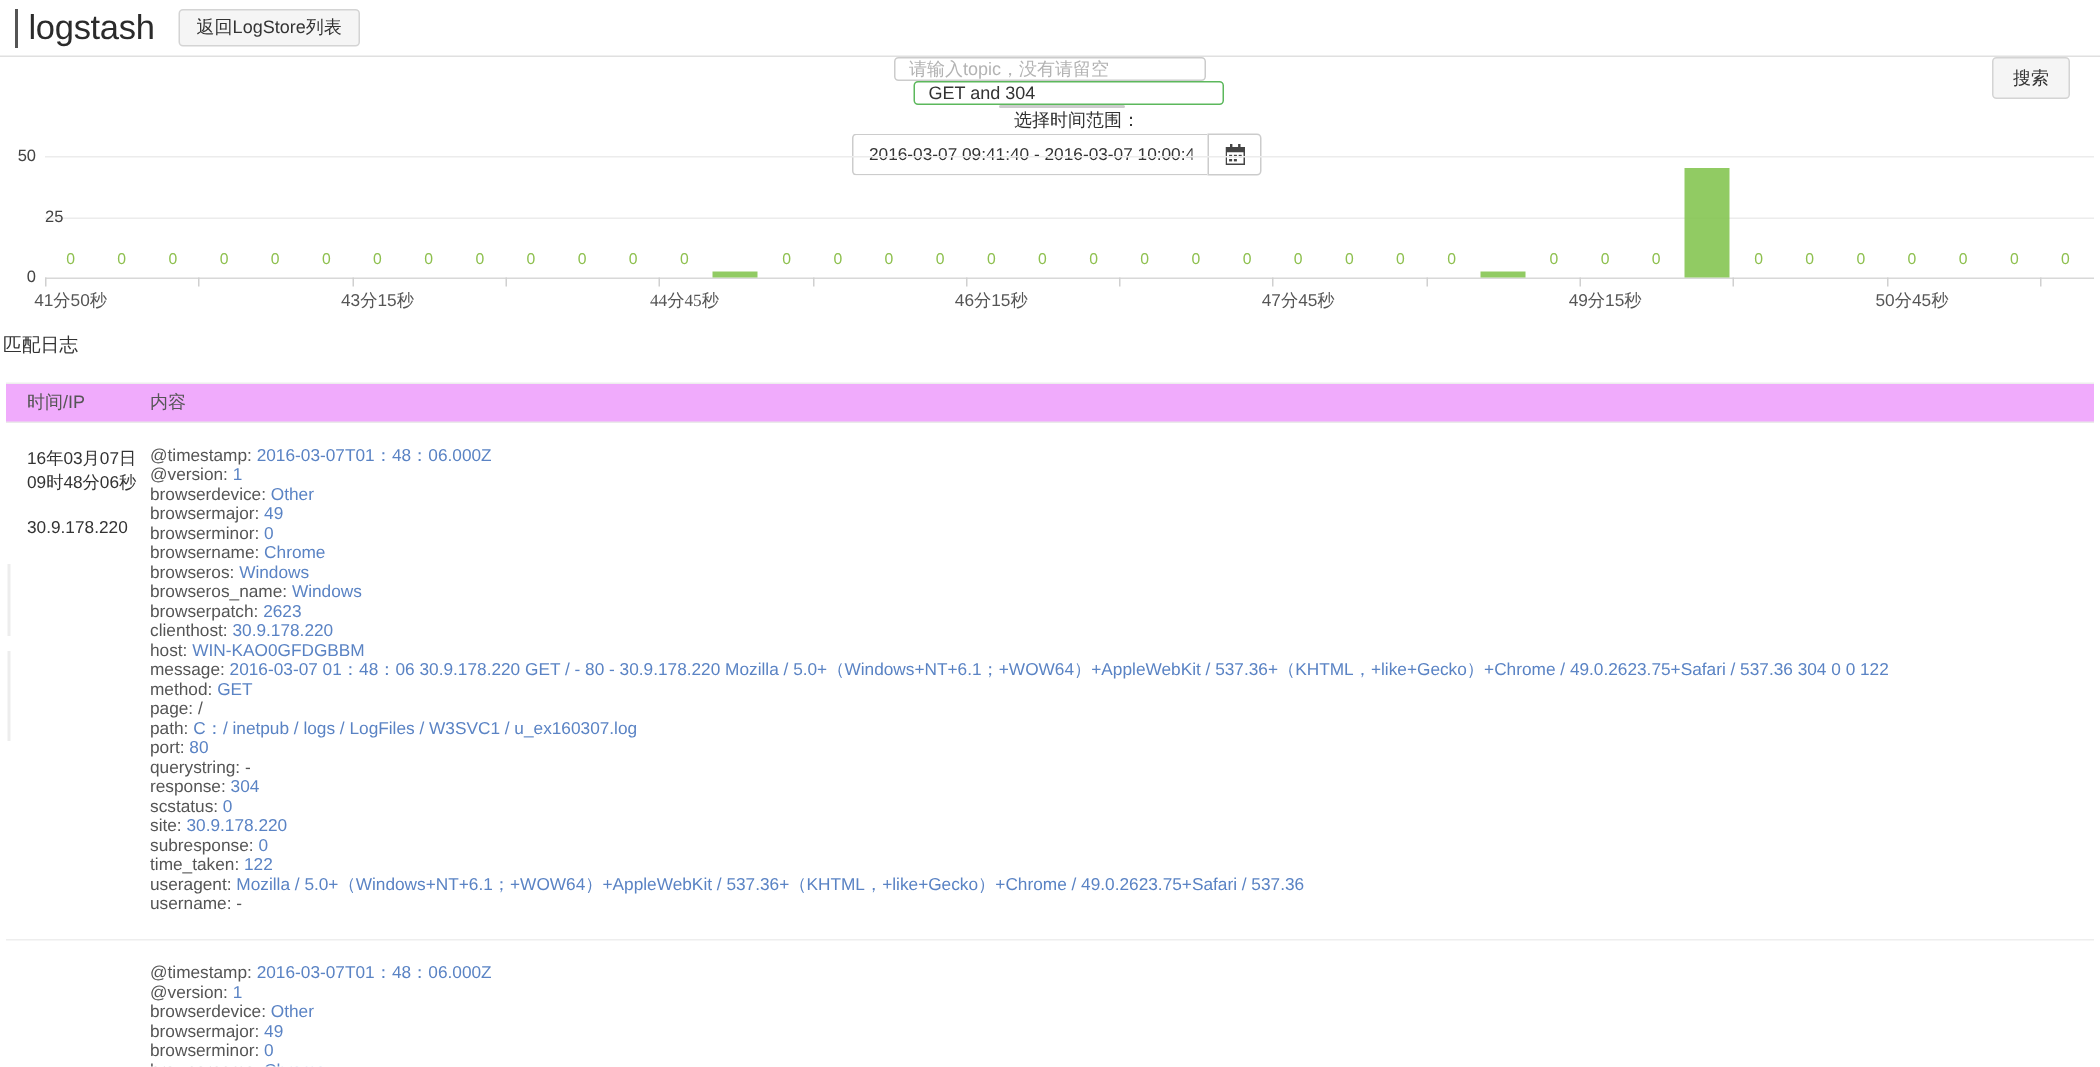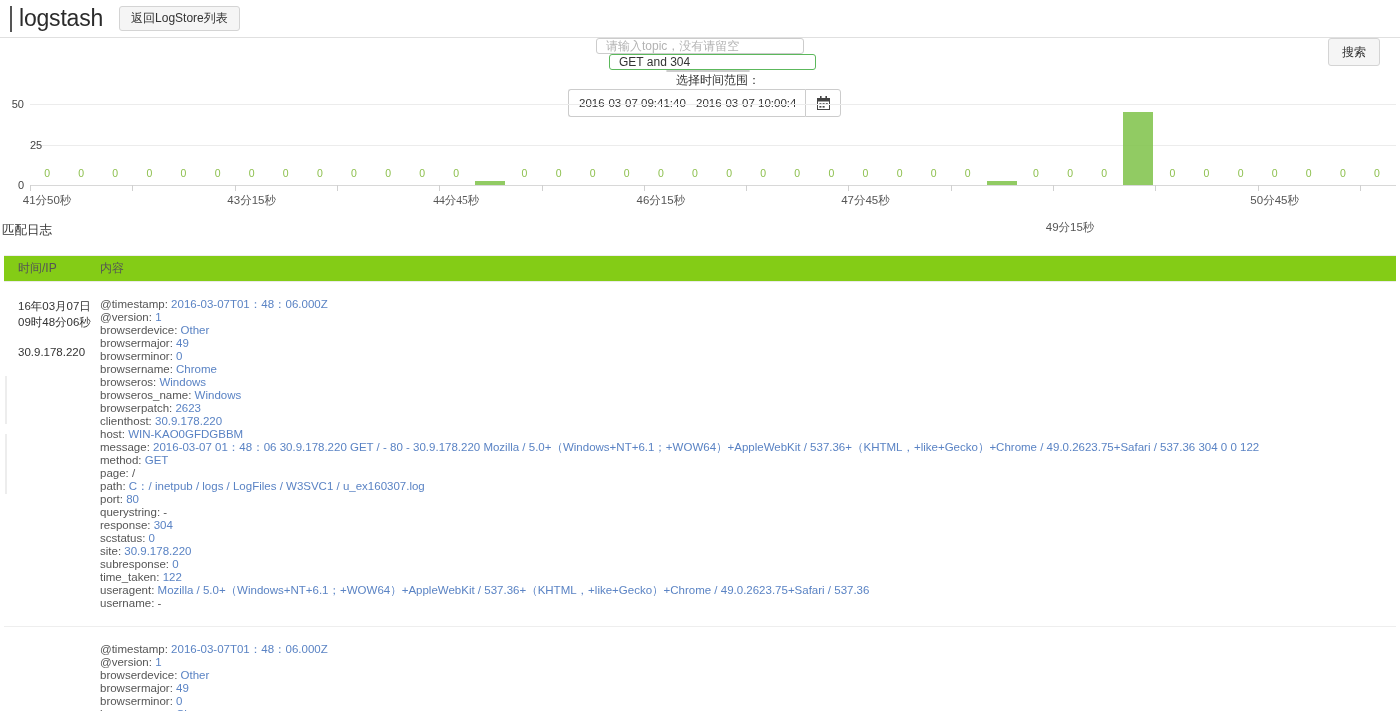--- a/index.html
+++ b/index.html
@@ -215,21 +215,21 @@
   }
   .table-wrap {
     margin:16px 4px 0 4px;
     border-top:1px solid #eee;
     height:460px;
     overflow:hidden;
     position:relative;
   }
   .thead {
     display:flex;
-    background:#84cc16;
+    background:#f0abfc;
     border-bottom:1px solid #eaeaea;
     height:26px;
     align-items:center;
   }
   .th {
     font-size:12px; color:#555;
   }
   .th.col-time { width:92px; padding-left:14px; }
   .th.col-content { padding-left:4px; }
   .trow {
@@ -361,21 +361,21 @@
       <div class="xtick-label" style="left: 47.05px; top: 99px;">41分50秒</div>
       <div class="xtick-mark" style="left: 234.6px; top: 91px;"></div>
       <div class="xtick-label" style="left: 251.65px; top: 99px;">43分15秒</div>
       <div class="xtick-mark" style="left: 439.2px; top: 91px;"></div>
       <div class="xtick-label" style="left: 456.25px; top: 99px; font-family: Liberation Serif, serif;">44分45秒</div>
       <div class="xtick-mark" style="left: 643.8px; top: 91px;"></div>
       <div class="xtick-label" style="left: 660.85px; top: 99px;">46分15秒</div>
       <div class="xtick-mark" style="left: 848.4px; top: 91px;"></div>
       <div class="xtick-label" style="left: 865.45px; top: 99px;">47分45秒</div>
       <div class="xtick-mark" style="left: 1053px; top: 91px;"></div>
-      <div class="xtick-label" style="left: 1070.05px; top: 99px; margin-top: 27px;">49分15秒</div>
+      <div class="xtick-label" style="left: 1070.05px; top: 99px;">49分15秒</div>
       <div class="xtick-mark" style="left: 1257.6px; top: 91px;"></div>
       <div class="xtick-label" style="left: 1274.65px; top: 99px;">50分45秒</div>
       <div class="xtick-mark" style="left: 132.3px; top: 91px;"></div>
       <div class="xtick-mark" style="left: 336.9px; top: 91px;"></div>
       <div class="xtick-mark" style="left: 541.5px; top: 91px;"></div>
       <div class="xtick-mark" style="left: 746.1px; top: 91px;"></div>
       <div class="xtick-mark" style="left: 950.7px; top: 91px;"></div>
       <div class="xtick-mark" style="left: 1155.3px; top: 91px;"></div>
       <div class="xtick-mark" style="left: 1359.9px; top: 91px;"></div>
     </div>

